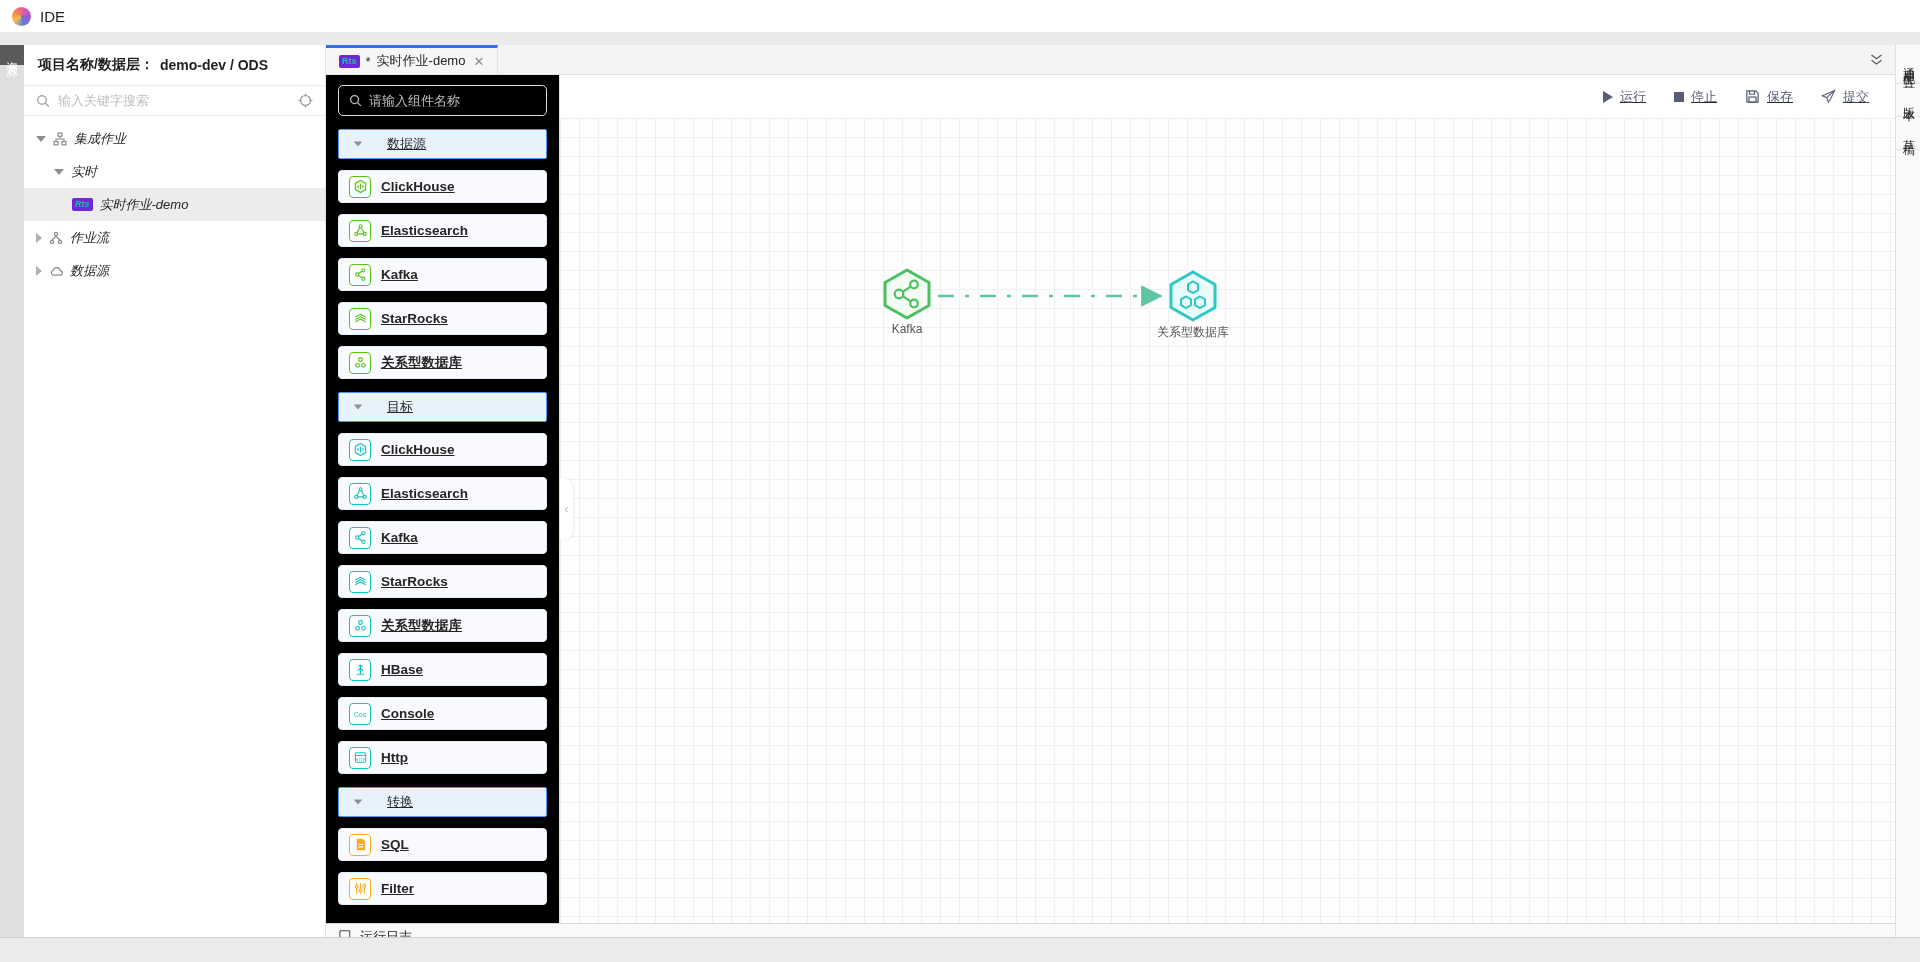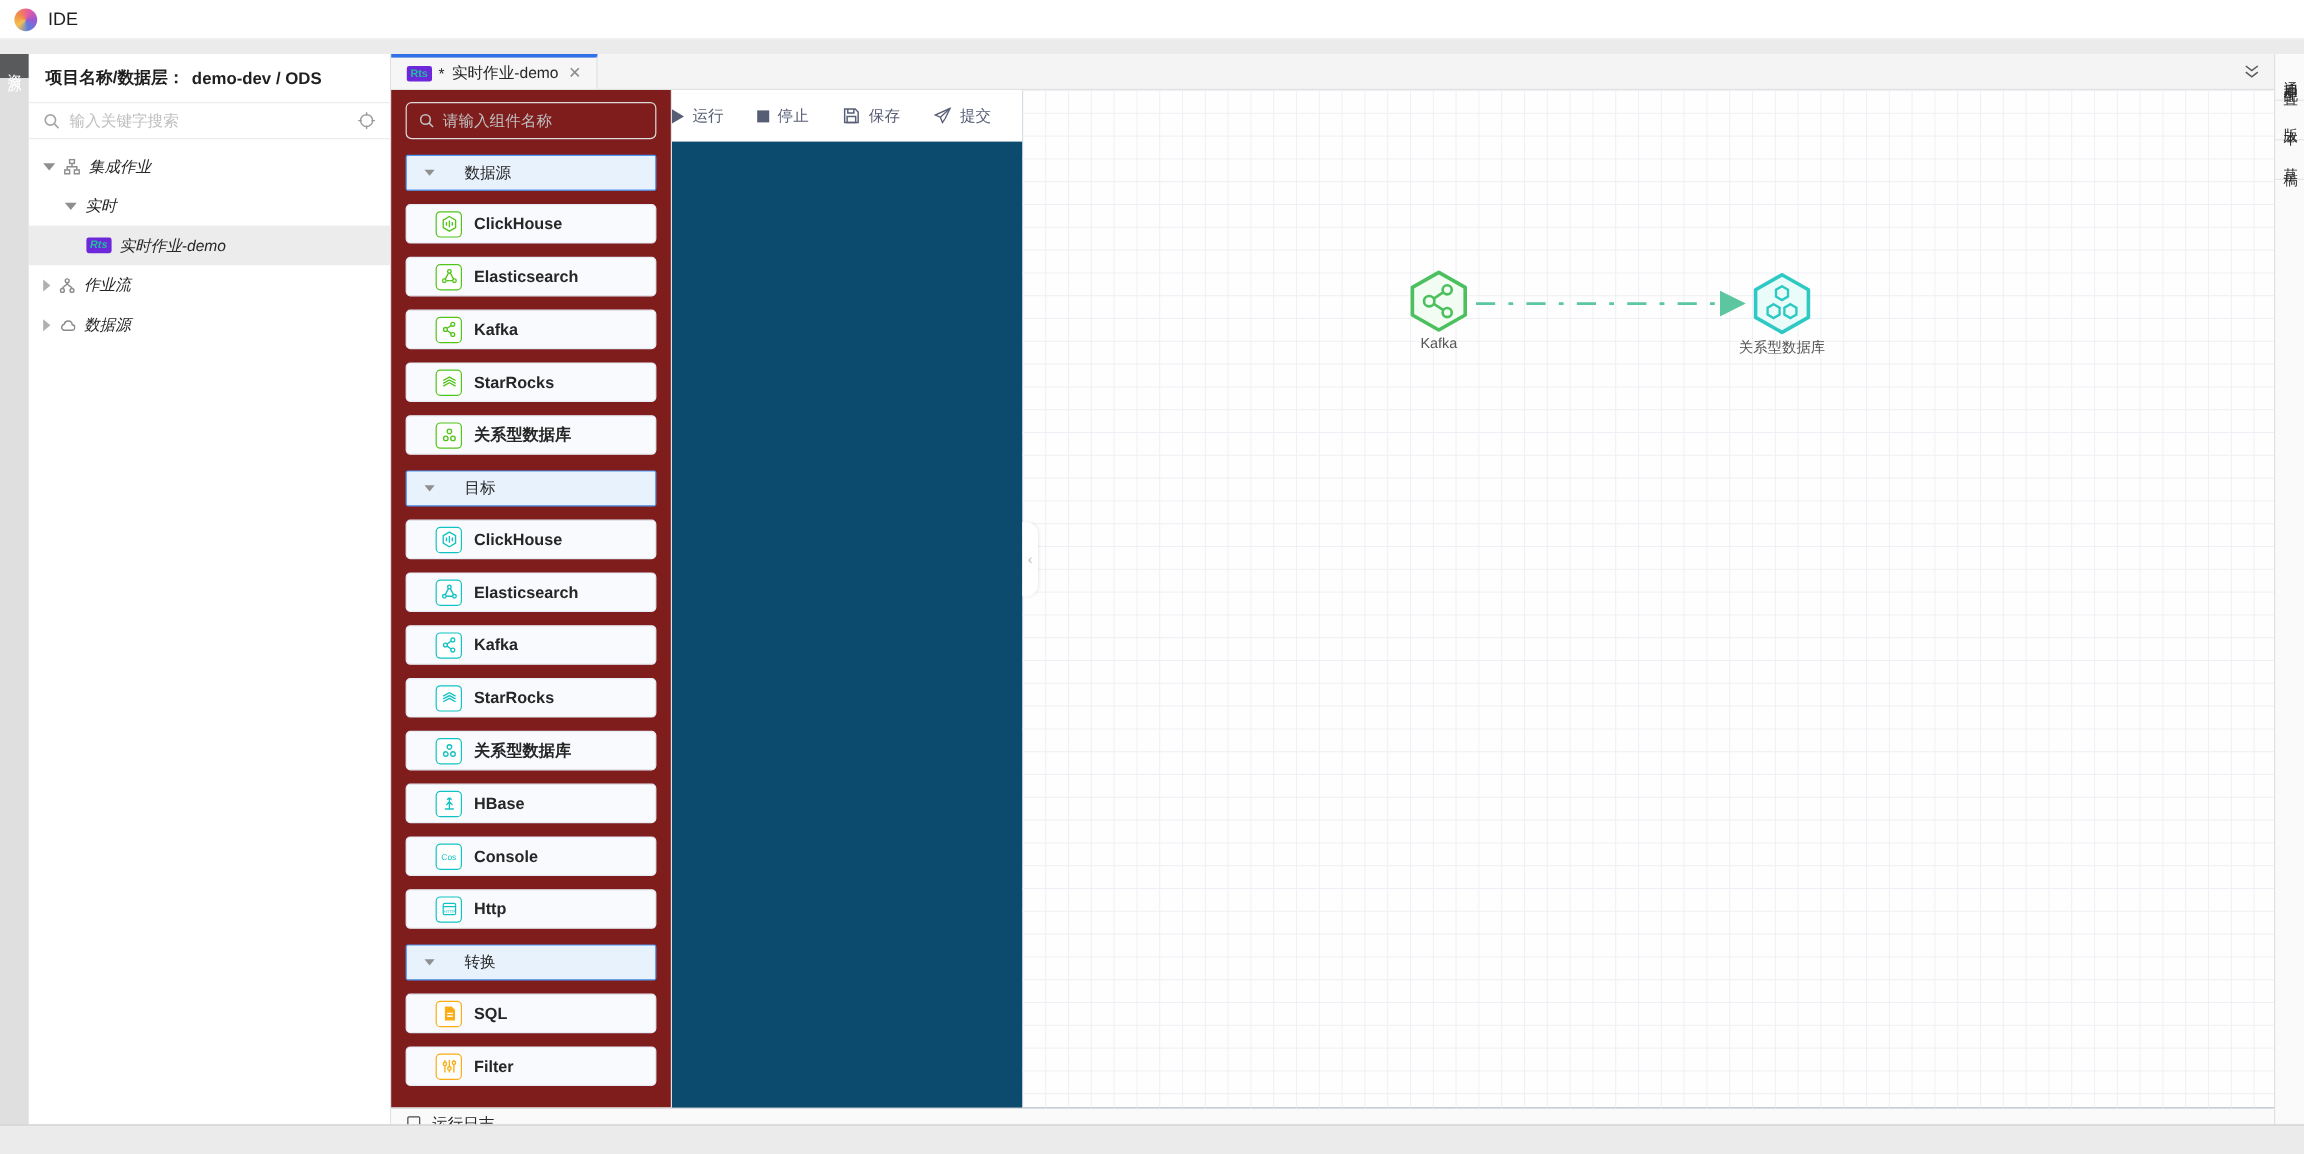--- a/index.html
+++ b/index.html
@@ -44,35 +44,35 @@
 
   
   .tab-bar { height:30px; background:#f4f4f4; border-bottom:1px solid #e2e2e2; display:flex; align-items:stretch; }
   .tab { display:flex; align-items:center; gap:6px; padding:0 13px; background:#f6f6f6;
     border-top:3px solid #3170e7; border-right:1px solid #e2e2e2; font-size:13px; cursor:pointer; }
   .tab .close { color:#8c8c8c; font-size:13px; margin-left:2px; }
   .tabbar-right { margin-left:auto; display:flex; align-items:center; padding-right:12px; color:#595959; }
 
   
   .content-row { flex:1; display:flex; min-height:0; }
-  .comp-panel { width:234px; background:#7f1d1d; border-right:1px solid #e2e2e2; padding:10px 12px; overflow:hidden; }
+  .comp-panel { width:234px; background:#000000; border-right:1px solid #e2e2e2; padding:10px 12px; overflow:hidden;text-decoration:underline; }
   .comp-search { height:31px; border:1px solid #dcdcdc; border-radius:5px; display:flex;
     align-items:center; gap:7px; padding:0 10px; color:#c0c0c0; font-size:13px; margin-bottom:6px; }
   .sec-header { margin-top:13px; height:30px; background:#e8f2fd; border:1px solid #4d96f0;
     border-radius:2px; display:flex; align-items:center; font-size:13px; color:#262626; }
   .sec-header .caret { margin-left:14px; transform:scale(.85); }
   .sec-header .sec-title { margin-left:24px; }
   .comp-item { margin-top:11px; height:33px; border:1px solid #e6ecf5; background:#f8fafd;
-    border-radius:4px; display:flex; align-items:center; gap:10px; padding-left:24px; cursor:grab; }
+    border-radius:4px; display:flex; align-items:center; gap:10px; padding-left:10px; cursor:grab; }
   .comp-item .ibox { width:22px; height:22px; border:1.4px solid var(--accent); color:var(--accent);
     border-radius:4px; display:flex; align-items:center; justify-content:center; background:#fff; }
   .comp-item .ilabel { font-size:13.5px; font-weight:bold; color:#262626; }
 
   
-  .canvas { flex:1; display:flex; flex-direction:row; background:#0c4a6e; position:relative; }
+  .canvas { flex:1; display:flex; flex-direction:column; background:#ffffff; position:relative;text-decoration:underline; }
   .canvas-toolbar { height:43px; display:flex; align-items:center; justify-content:flex-end;
     gap:28px; padding-right:26px; background:#fff; }
   .tool-btn { display:flex; align-items:center; gap:7px; color:#575d75; font-size:13px; cursor:pointer; }
   .play-ico { width:0; height:0; border-top:6px solid transparent; border-bottom:6px solid transparent;
     border-left:10px solid #575d75; }
   .stop-ico { width:10px; height:10px; background:#575d75; }
   .grid { flex:1; position:relative; background-color:#fefefe;
     background-image:linear-gradient(#edf0f4 1px,transparent 1px),linear-gradient(90deg,#edf0f4 1px,transparent 1px);
     background-size:19px 19px; }
   .node { position:absolute; width:120px; text-align:center; cursor:pointer; }

